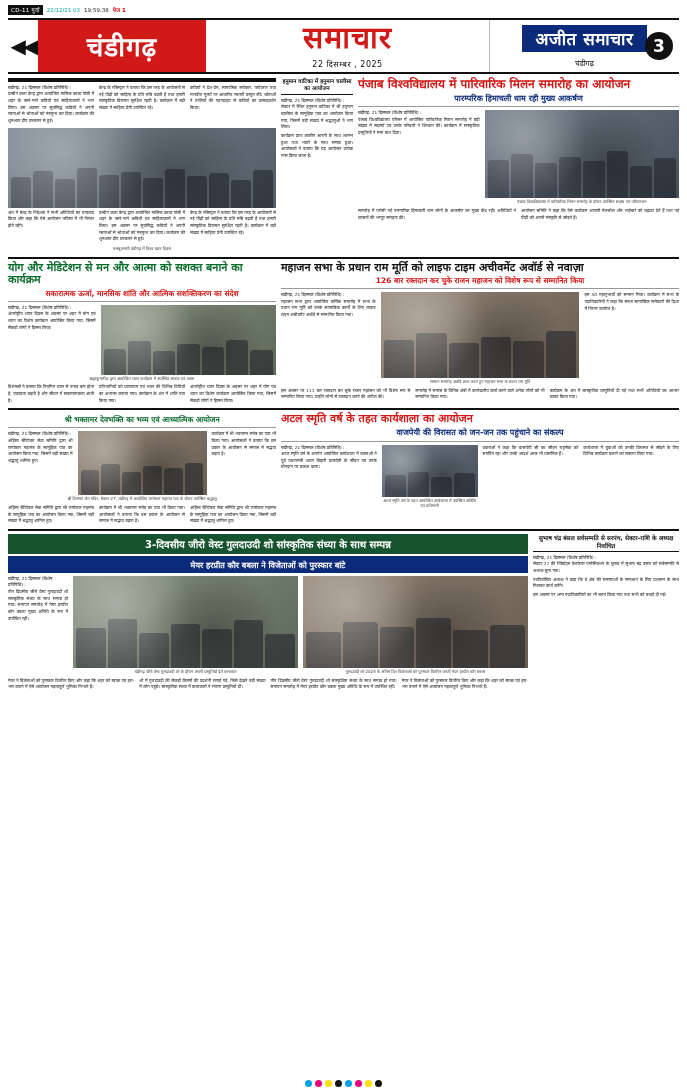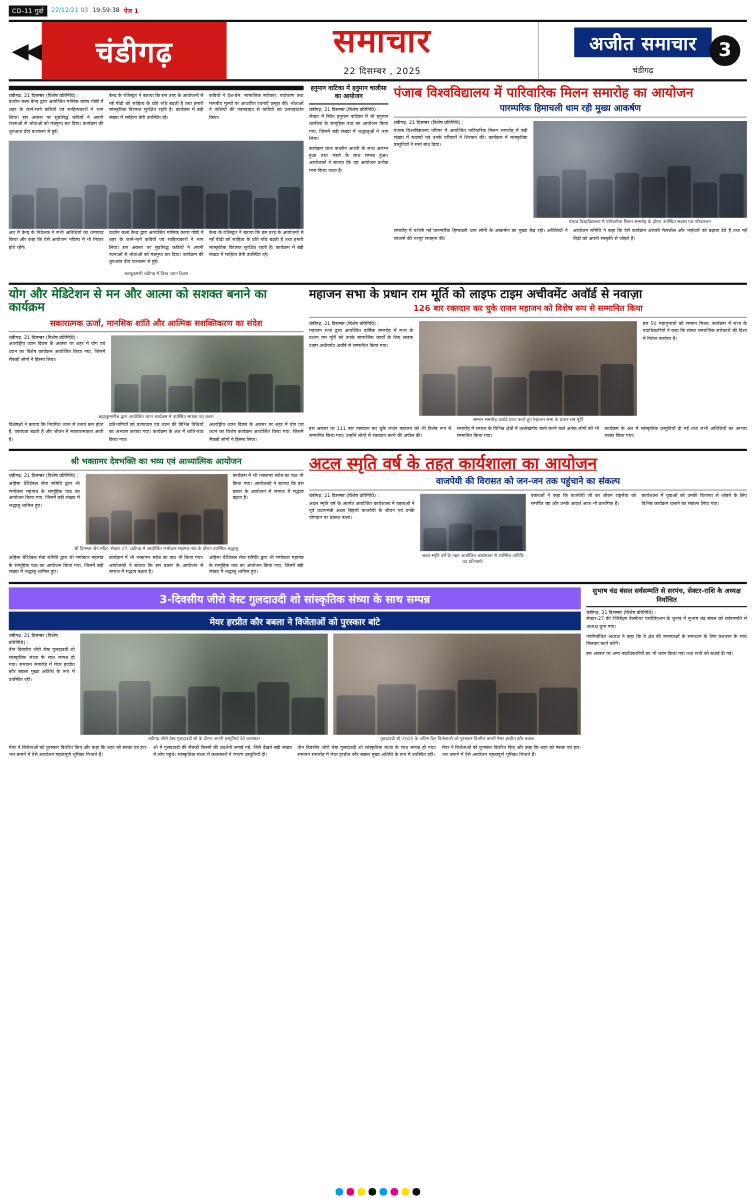--- a/index.html
+++ b/index.html
@@ -56,21 +56,21 @@
   .photo .figs i { display:block; flex:1; background:rgba(30,35,45,.55); border-radius:3px 3px 0 0; }
 
   .cols { display:flex; gap:5px; }
   .col { flex:1; }
 
   
   .sec-h1 { font-size:13px; font-weight:bold; line-height:1.15; }
   .sec-h2 { font-size:8.5px; font-weight:bold; text-align:center; line-height:1.2; margin-top:2px; }
   .sec-h3 { font-size:6px; font-weight:bold; text-align:center; line-height:1.2; }
 
-  .banner { background:#8b5cf6; color:#fff; text-align:center; font-size:10px; font-weight:bold; padding:3px 0; }
+  .banner { background:#14532d; color:#fff; text-align:center; font-size:10px; font-weight:bold; padding:3px 0; }
   .banner.blue { background:#0b2a7a; }
 
   .smallhead { font-size:6.5px; font-weight:bold; text-align:center; line-height:1.25; }
 
   
   .colorbar { position:absolute; left:0; right:0; bottom:0; height:12px; display:flex; align-items:center; justify-content:center; gap:3px; }
   .colorbar i { width:7px; height:7px; border-radius:50%; display:block; }
 </style>
 </head>
 <body>
@@ -303,21 +303,21 @@
         <div class="col">
             <div class="body-txt">कार्यक्रम में श्री भक्तामर स्तोत्र का पाठ भी किया गया। आयोजकों ने बताया कि इस प्रकार के आयोजन से समाज में सद्भाव बढ़ता है।</div>
           </div>
         <div class="col">
             <div class="body-txt">अहिंसा चैरिटेबल सेवा समिति द्वारा श्री णमोकार महामंत्र के सामूहिक पाठ का आयोजन किया गया, जिसमें बड़ी संख्या में श्रद्धालु शामिल हुए।</div>
           </div>
       </div>
     </div>
 
     <div style="flex:1;">
-      <div class="sec-h1 hd-red" style="font-size:15px;text-decoration:underline;">अटल स्मृति वर्ष के तहत कार्यशाला का आयोजन</div>
+      <div class="sec-h1 hd-red" style="font-size:11px;">अटल स्मृति वर्ष के तहत कार्यशाला का आयोजन</div>
       <div class="sec-h2 hd-blue" style="font-size:8px;">वाजपेयी की विरासत को जन-जन तक पहुंचाने का संकल्प</div>
       <div class="thin" style="margin:3px 0;"></div>
       <div class="cols">
         <div class="col">
           <div class="byline">चंडीगढ़, 21 दिसम्बर (विशेष प्रतिनिधि) :</div>
           <div class="body-txt">अटल स्मृति वर्ष के अंतर्गत आयोजित कार्यशाला में वक्ताओं ने पूर्व प्रधानमंत्री अटल बिहारी वाजपेयी के जीवन एवं उनके योगदान पर प्रकाश डाला।</div>
         </div>
         <div class="col">
           <div class="photo p4" style="height:52px;">
             <div class="figs">

